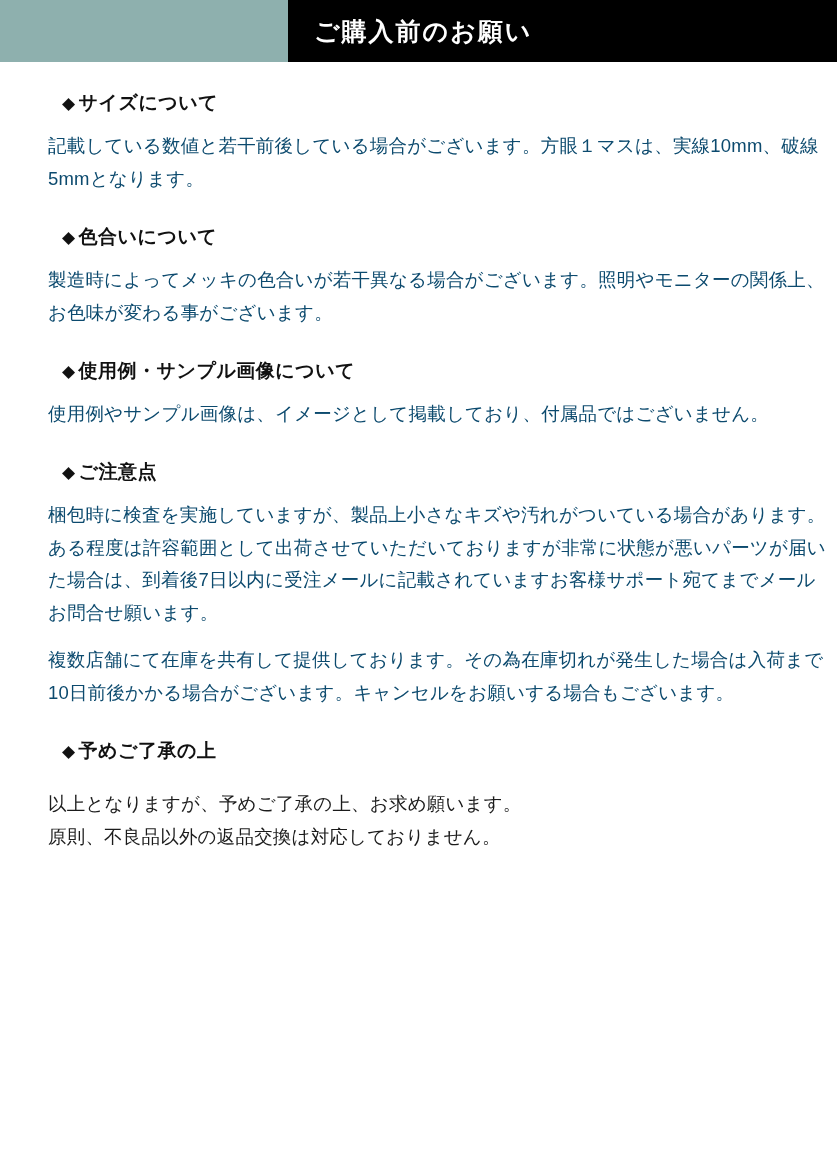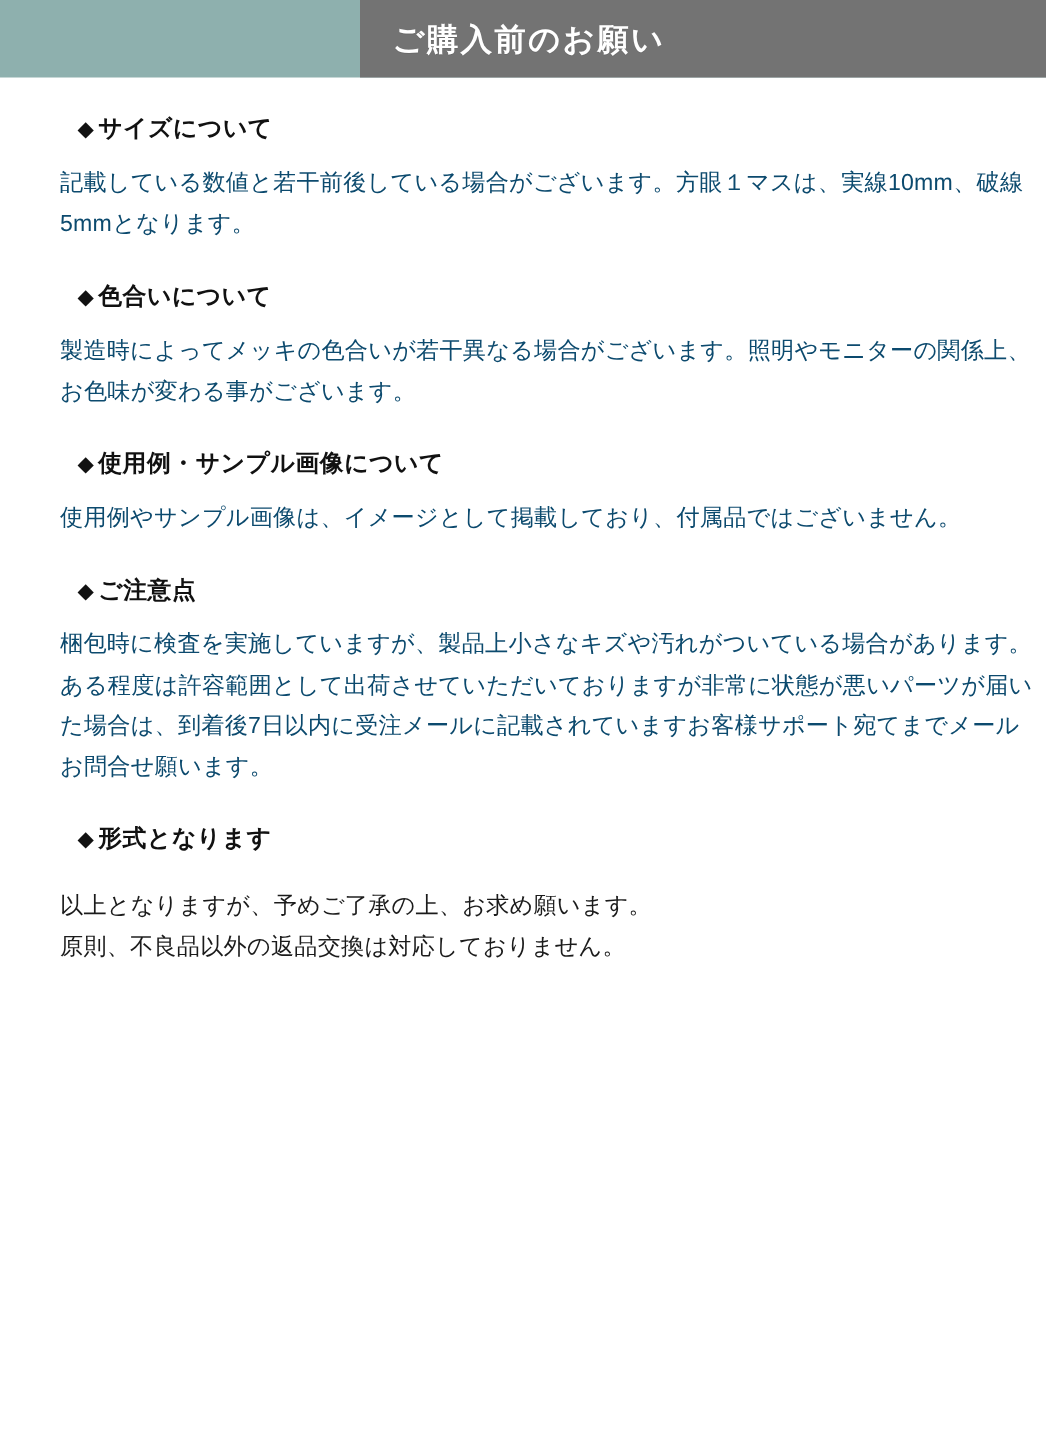--- a/index.html
+++ b/index.html
@@ -27,21 +27,21 @@
     width: 837px;
     height: 62px;
     background: #8eb0ae;
   }
   .header-inner {
     position: absolute;
     top: 0;
     left: 288px;
     width: 549px;
     height: 62px;
-    background: #737373;
+    background: #000000;
     display: flex;
     align-items: center;
   }
   .header-title {
     color: #ffffff;
     font-size: 25px;
     font-weight: bold;
     letter-spacing: 2px;
     padding-left: 26px;
     text-shadow: 0 1px 0 rgba(0,0,0,0.08);
@@ -118,24 +118,25 @@
       <div class="section-heading"><span class="diamond">◆</span><span>使用例・サンプル画像について</span></div>
       <div class="section-body">使用例やサンプル画像は、イメージとして掲載しており、付属品ではございません。</div>
     </div>
 
     <div class="section">
       <div class="section-heading"><span class="diamond">◆</span><span>ご注意点</span></div>
       <div class="section-body">梱包時に検査を実施していますが、製品上小さなキズや汚れがついている場合があります。ある程度は許容範囲として出荷させていただいておりますが非常に状態が悪いパーツが届いた場合は、到着後7日以内に受注メールに記載されていますお客様サポート宛てまでメールお問合せ願います。</div>
     </div>
 
     <div class="section">
+      <div class="section-body">複数店舗にて在庫を共有して提供しております。その為在庫切れが発生した場合は入荷まで10日前後かかる場合がございます。キャンセルをお願いする場合もございます。</div>
     </div>
 
     <div class="section">
-      <div class="section-heading"><span class="diamond">◆</span><span>形式となります</span></div>
+      <div class="section-heading"><span class="diamond">◆</span><span>予めご了承の上</span></div>
     </div>
 
     <div class="closing">
       <div>以上となりますが、予めご了承の上、お求め願います。</div>
       <div>原則、不良品以外の返品交換は対応しておりません。</div>
     </div>
 
   </div>
 </div>
 

